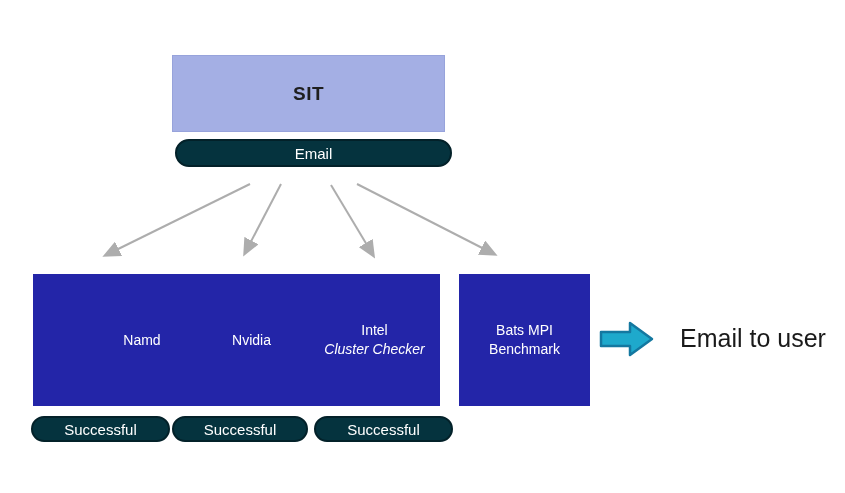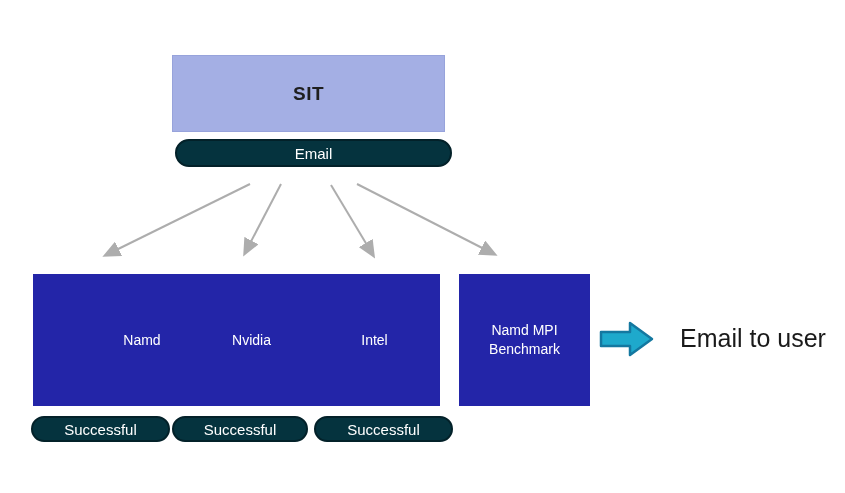--- a/index.html
+++ b/index.html
@@ -117,25 +117,26 @@
   </div>
   <div class="test-box b2">
     <div class="test-label">
       <span>Nvidia</span>
       <span></span>
     </div>
   </div>
   <div class="test-box b3">
     <div class="test-label">
       <span>Intel</span>
+      <span class="italic">Cluster Checker</span>
     </div>
   </div>
   <div class="test-box b4">
     <div class="test-label">
-      <span>Namd MPI</span>
+      <span>Bats MPI</span>
       <span>Benchmark</span>
     </div>
   </div>
 
   <div class="pill status s1">
     <span>Successful</span>
   </div>
   <div class="pill status s2">
     <span>Successful</span>
   </div>

